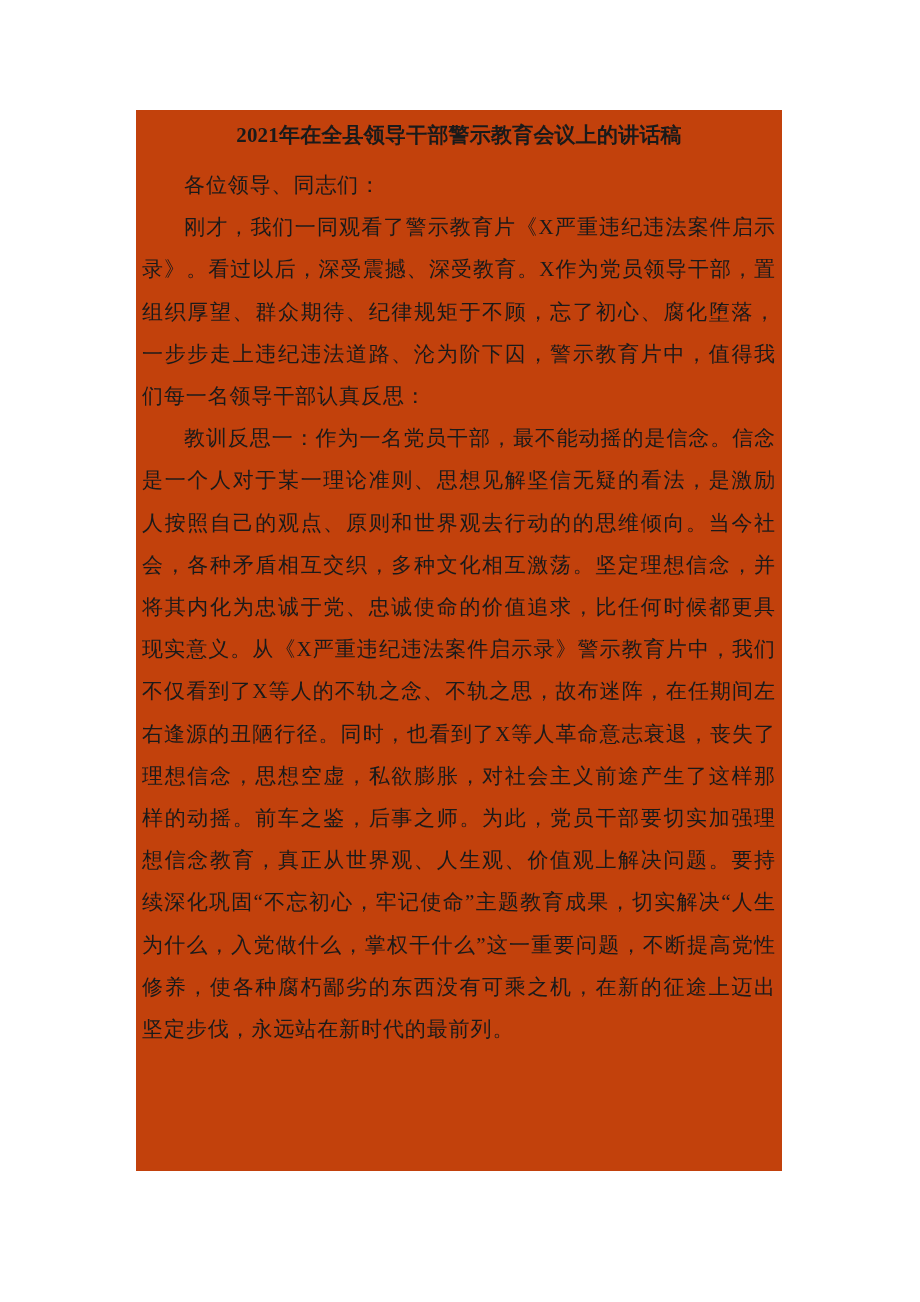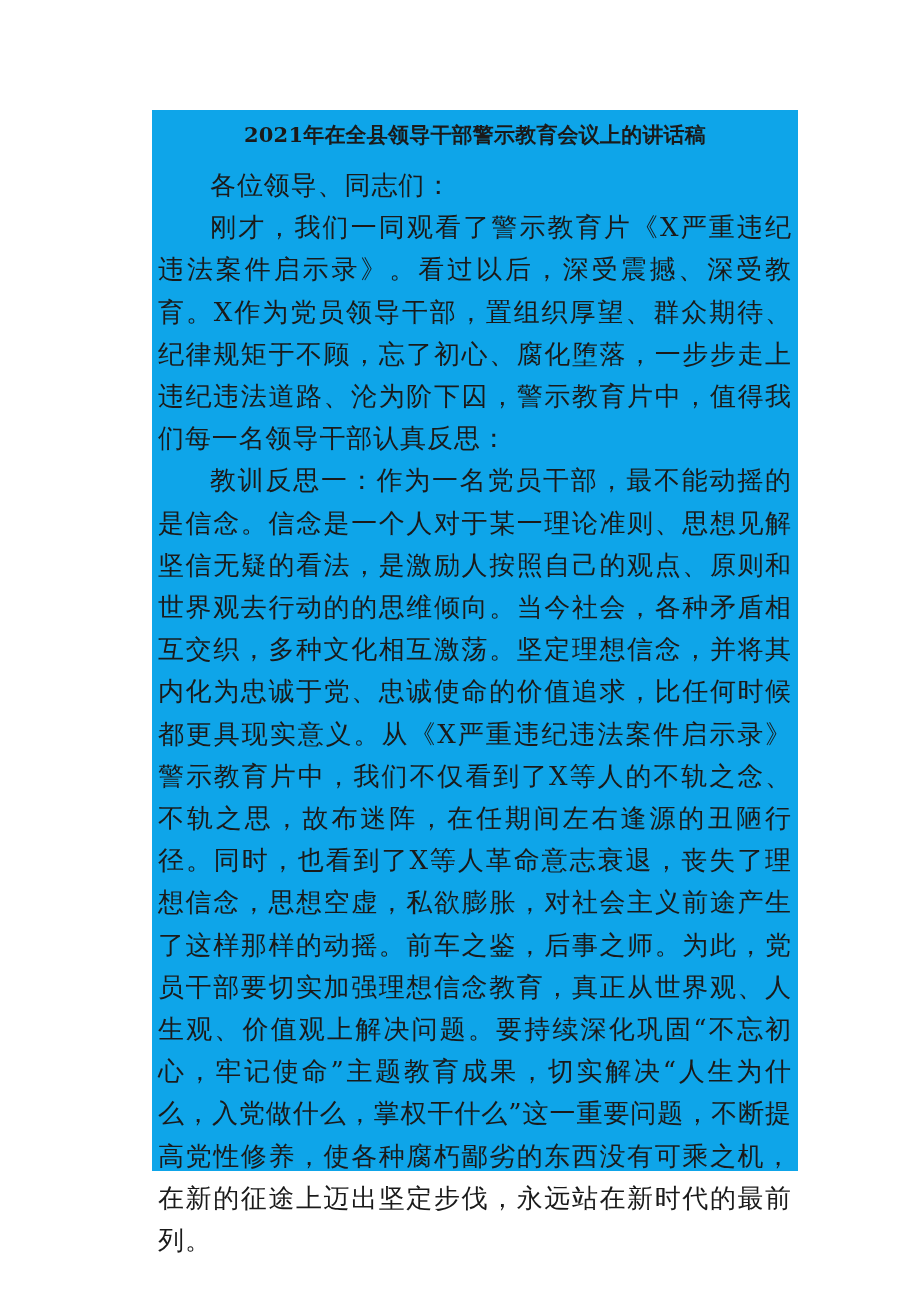--- a/index.html
+++ b/index.html
@@ -6,38 +6,39 @@
     body {
       width: 920px;
       height: 1302px;
       background: #ffffff;
       position: relative;
       font-family: "DejaVu Serif", "Liberation Serif", serif;
       color: #1a1a1a;
     }
     .page {
       position: absolute;
-      left: 152px;
+      left: 136px;
       top: 110px;
       width: 646px;
       height: 1061px;
-      background: #0ea5e9;
+      background: #c2410c;
       box-sizing: border-box;
       padding: 10px 6px 0 6px;
+      font-family: Liberation Serif, serif;
     }
     .title {
       text-align: center;
       font-size: 21px;
       font-weight: bold;
       line-height: 30px;
       margin: 0 0 14px 0;
       letter-spacing: 0.2px;
     }
     .para {
-      font-size: 26px;
+      font-size: 21px;
       line-height: 42.2px;
       margin: 0;
       text-align: justify;
       text-indent: 2em;
       letter-spacing: 0.9px;
     }
   </style>
 </head>
 <body>
 

